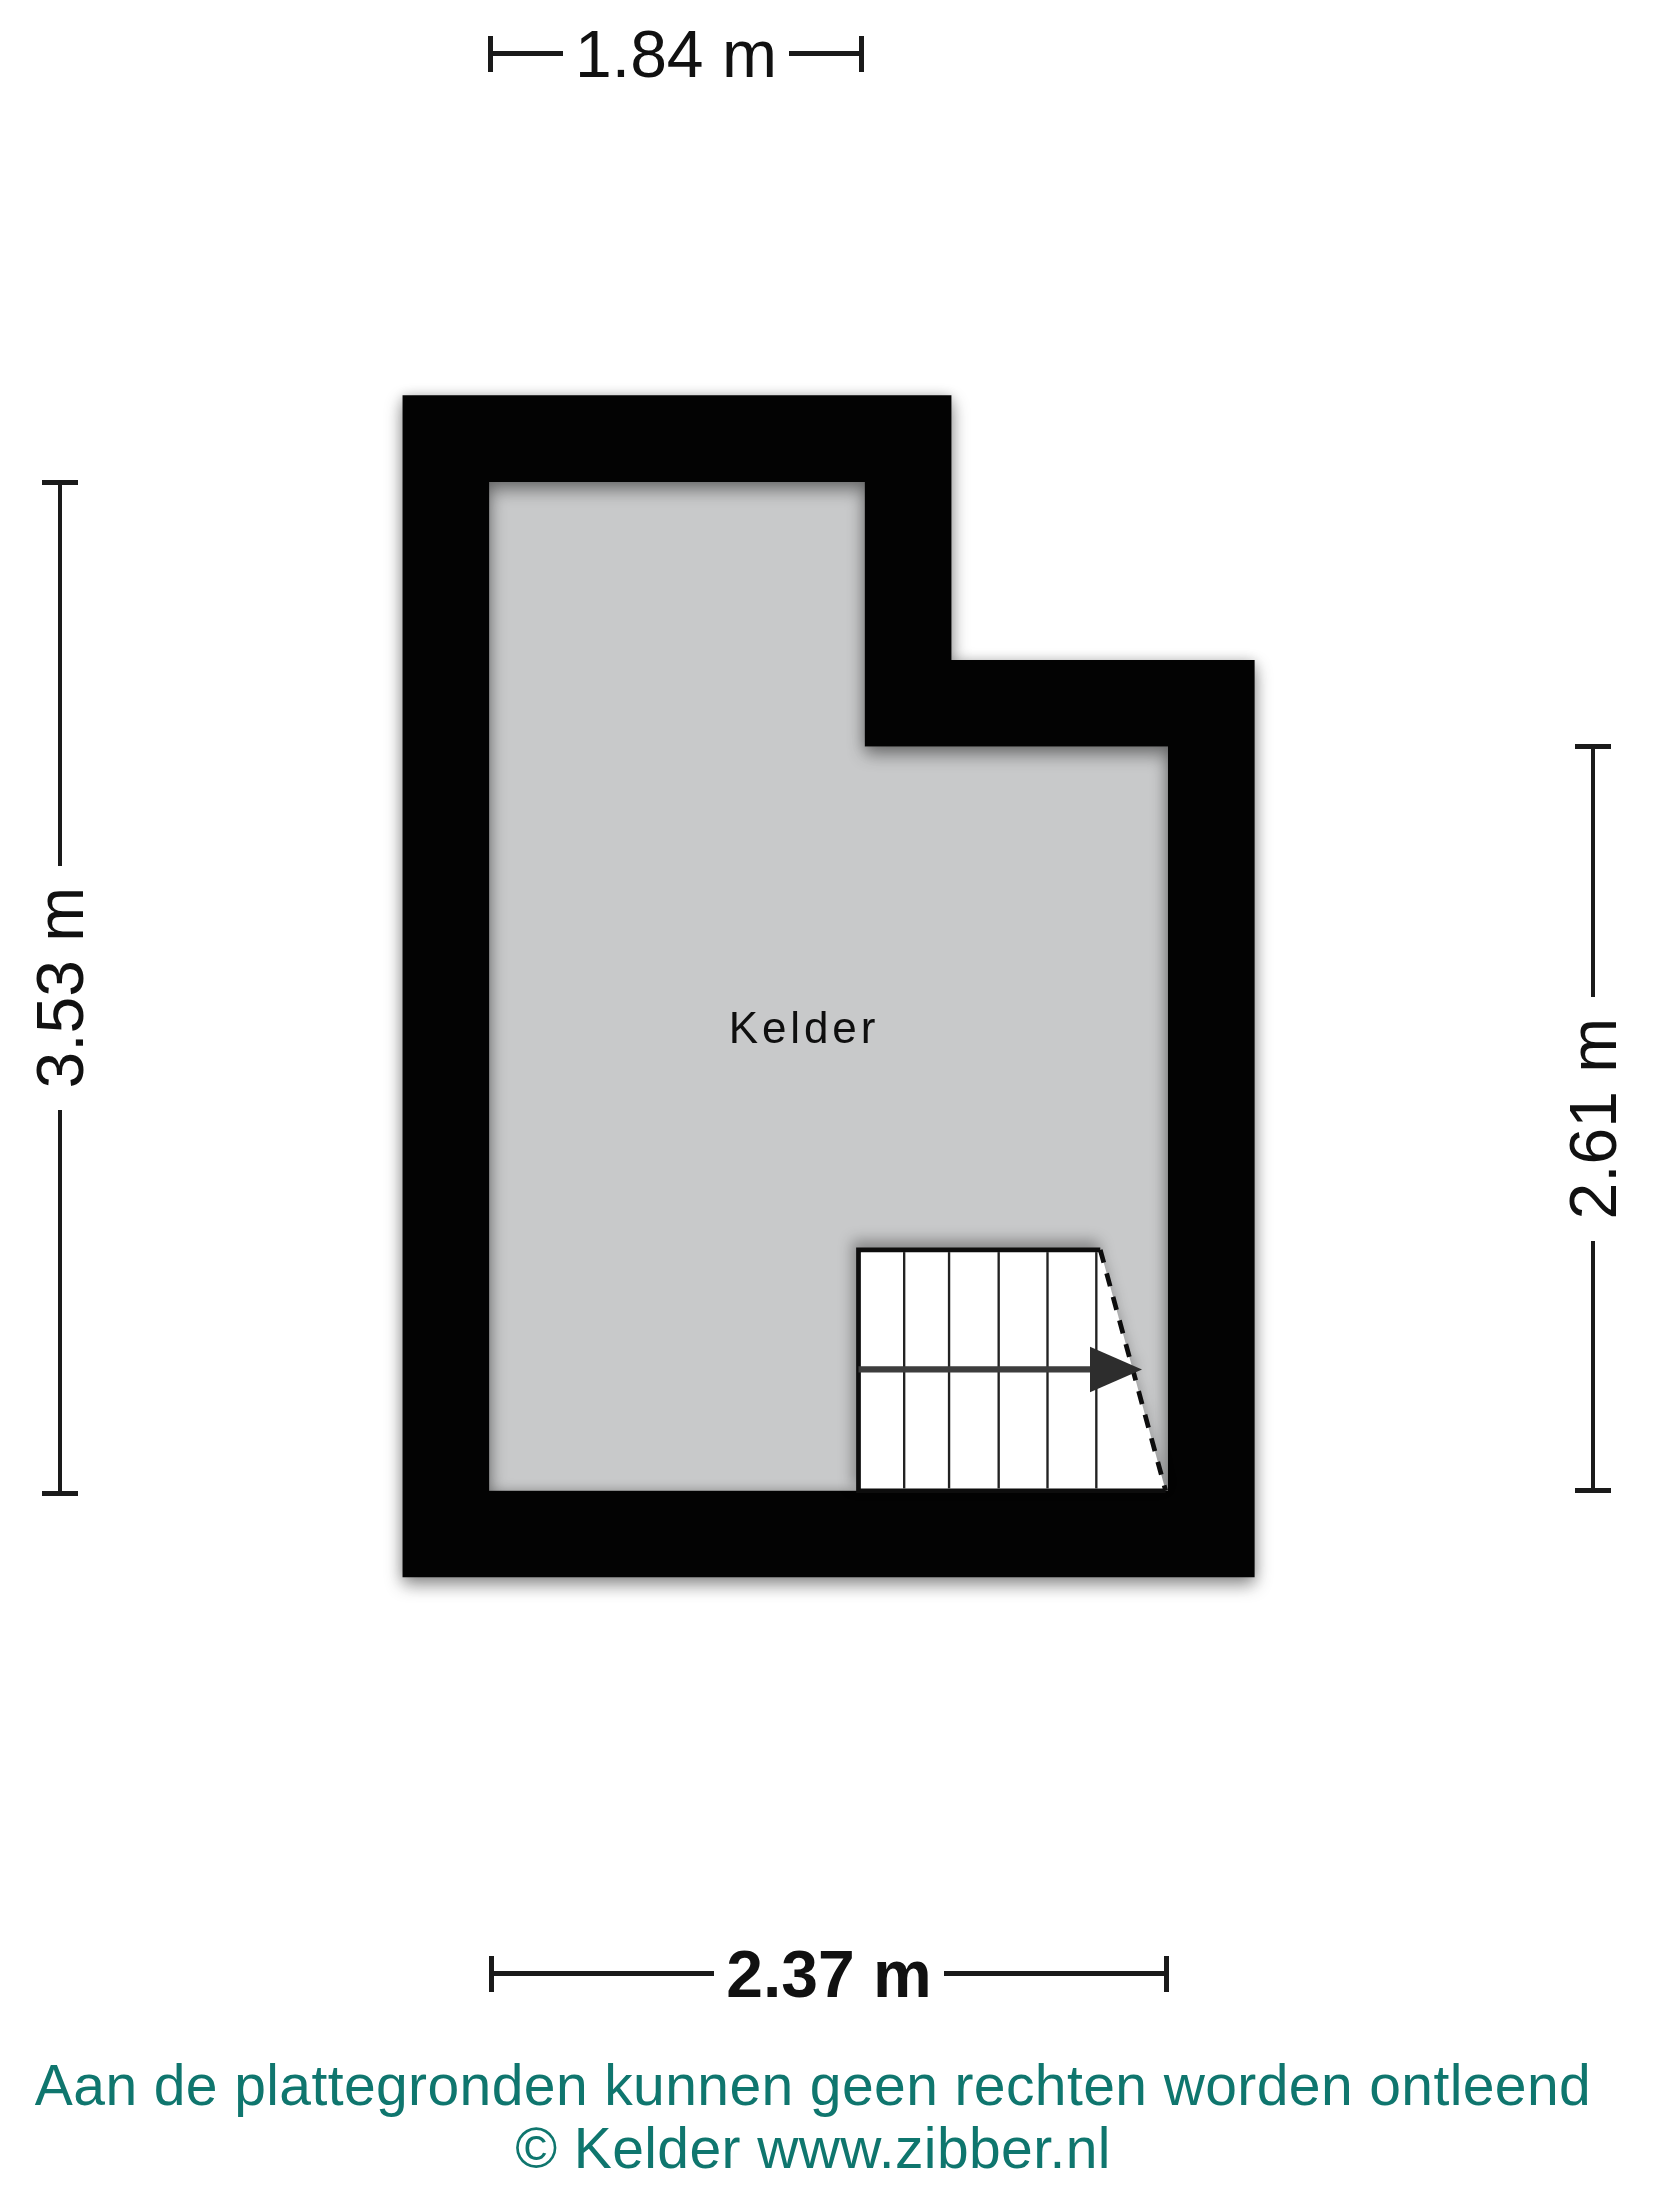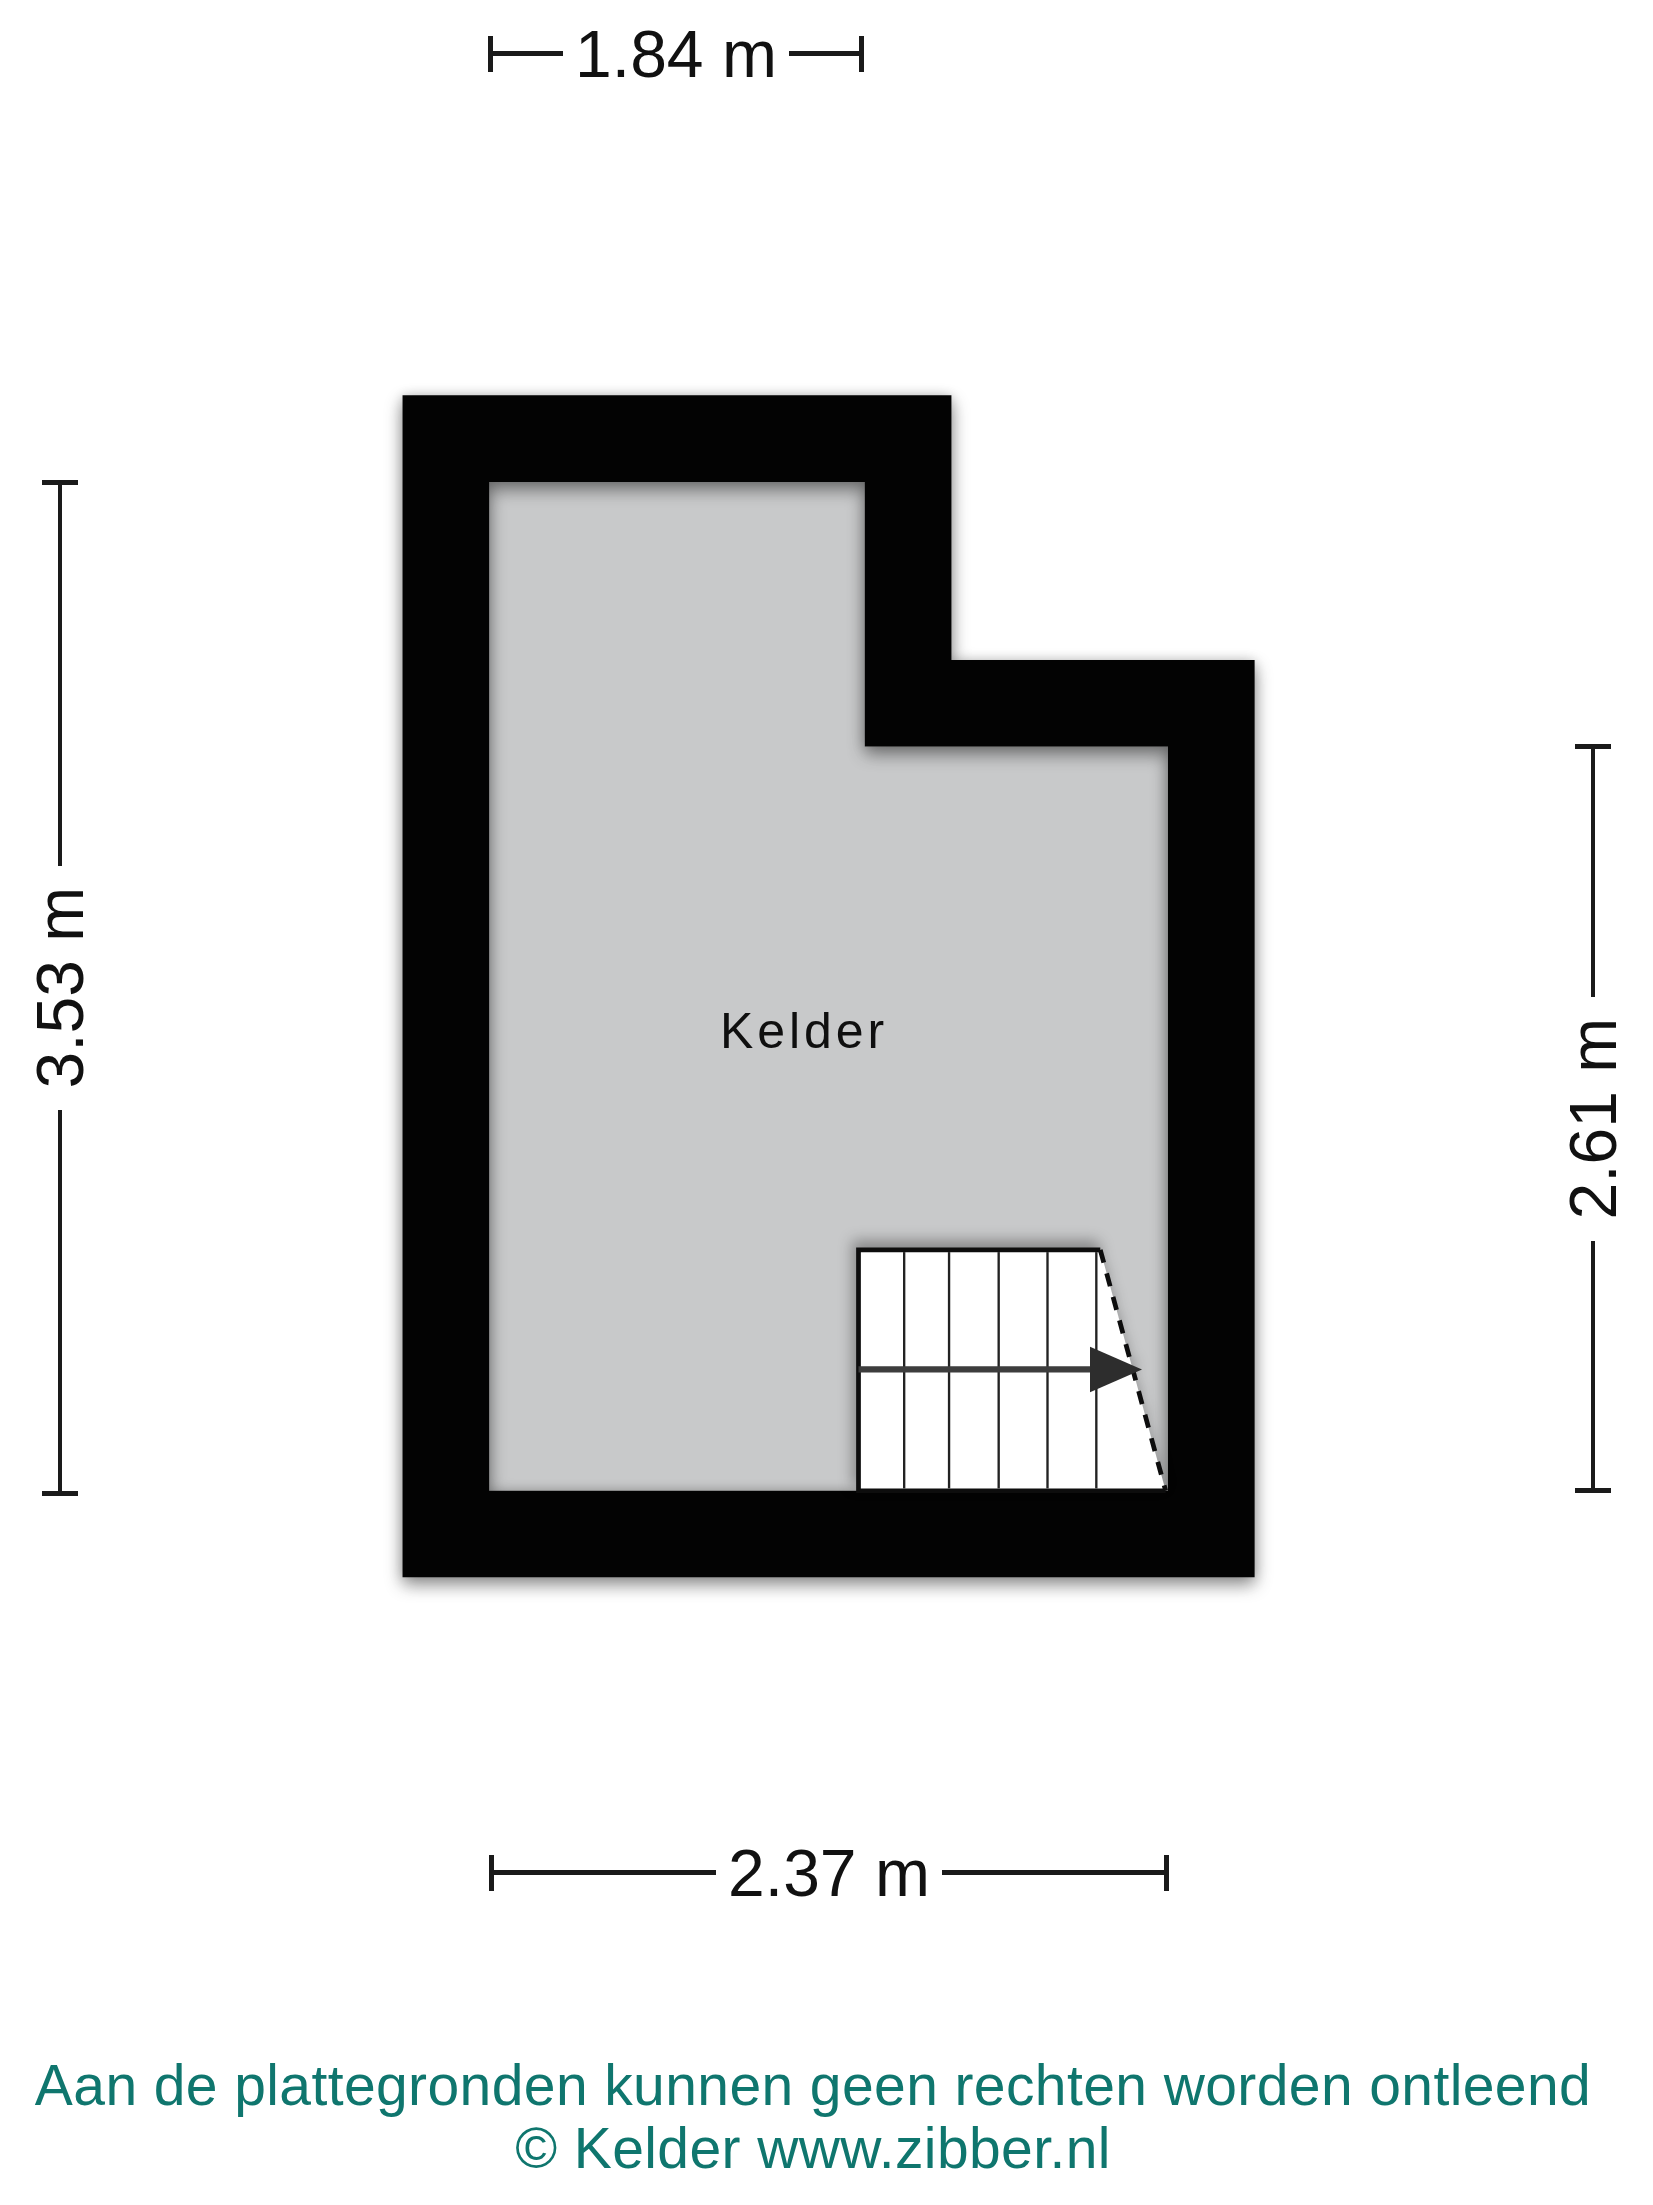--- a/index.html
+++ b/index.html
@@ -69,21 +69,21 @@
     padding: 12.6px 0;
   }
 
   
   .room-label {
     position: absolute;
     left: 607px;
     top: 999px;
     width: 394px;
     text-align: center;
-    font-size: 50px;
+    font-size: 44px;
     letter-spacing: 3.9px;
     line-height: 1.3;
     color: #0f0f0f;
   }
 
   
   .footer {
     position: absolute;
     left: 0;
     top: 2054px;
@@ -146,21 +146,21 @@
   <div class="dim dim-v" style="left:1575px; top:744px; height:749px;">
     <span class="tick"></span>
     <span class="seg"></span>
     <span class="label-wrap">
       <span class="dim-label">2.61 m</span>
     </span>
     <span class="seg"></span>
     <span class="tick"></span>
   </div>
 
-  <div class="dim dim-h" style="left:489px; top:1825px; width:680px;">
+  <div class="dim dim-h" style="left:489px; top:1926px; width:680px;font-weight:bold;">
     <span class="tick"></span>
     <span class="seg"></span>
     <span class="dim-label">2.37 m</span>
     <span class="seg"></span>
     <span class="tick"></span>
   </div>
 
   <div class="room-label">Kelder</div>
 
   <div class="footer">

